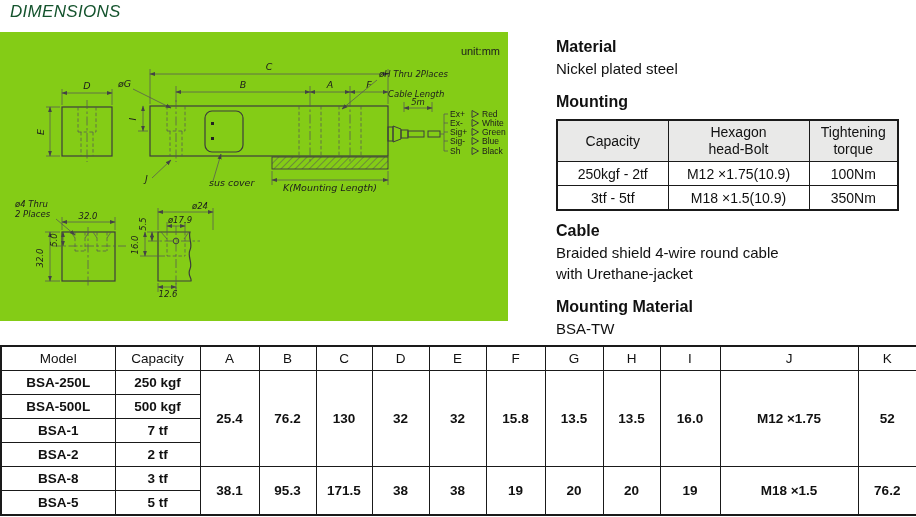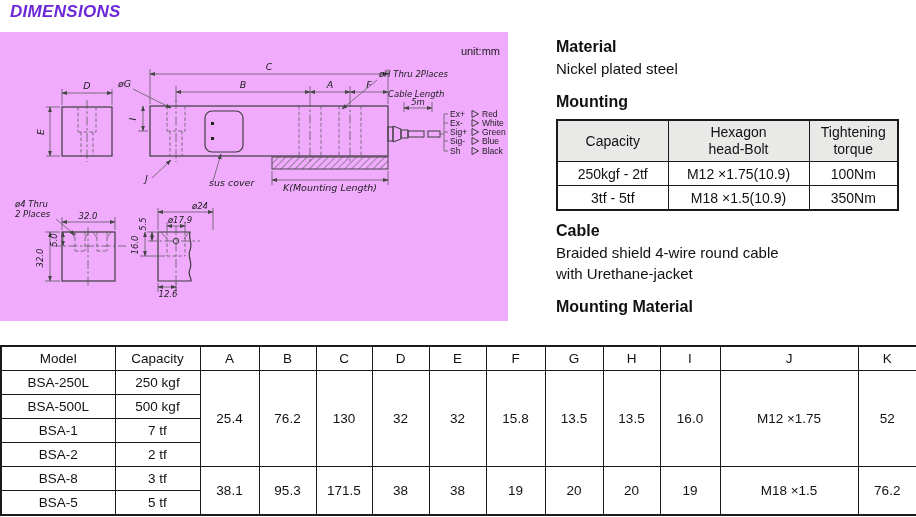--- a/index.html
+++ b/index.html
@@ -1,20 +1,20 @@
 <!DOCTYPE html>
 <html><head>
 <meta charset="utf-8">
 <style>
   html,body{margin:0;padding:0;background:#fff;}
   .page{position:relative;width:916px;height:517px;background:#fff;overflow:hidden;
         font-family:"Liberation Sans",sans-serif;color:#111;}
-  .title{position:absolute;left:10px;top:2px;font-size:17px;font-weight:bold;
-         font-style:italic;letter-spacing:.3px;color:#6d28d9;}
-  .panel{position:absolute;left:0;top:32px;width:508px;height:289px;background:#f0abfc;}
+  .title{position:absolute;left:10px;top:2px;font-size:17px;font-weight:normal;
+         font-style:italic;letter-spacing:.3px;color:#14532d;}
+  .panel{position:absolute;left:0;top:32px;width:508px;height:289px;background:#84cc16;}
   svg{display:block;}
   svg .ol{fill:none;stroke:#3c3c3c;stroke-width:1.2;}
   svg .ol2{fill:none;stroke:#3c3c3c;stroke-width:1;}
   svg .thn{fill:none;stroke:#565656;stroke-width:.75;}
   svg .dsh{stroke-dasharray:3.5,2.2;}
   svg .ctl{stroke-dasharray:9,2.5,2.5,2.5;}
   svg text{fill:#1c1c1c;}
   svg .lbl{font:italic 9.5px "DejaVu Sans",sans-serif;}
   svg .lbls{font:italic 8.5px "DejaVu Sans",sans-serif;}
   svg .lblu{font:11px "Liberation Sans",sans-serif;}
@@ -23,21 +23,21 @@
   .specs .h{font-size:16px;font-weight:bold;line-height:20px;}
   .specs .v{font-size:15px;line-height:19px;margin-top:2px;}
   .mtable{border-collapse:collapse;table-layout:fixed;width:341px;margin-top:7px;
           border:2px solid #1a1a1a;font-size:14px;}
   .mtable th,.mtable td{border:1px solid #1a1a1a;text-align:center;padding:0;}
   .mtable th{font-weight:400;height:40px;background:#e9e9e8;line-height:17px;}
   .mtable td{height:23px;}
   .mt14{margin-top:14px;} .mt22{margin-top:10px;}
   .dtable{position:absolute;left:0;top:345px;width:916px;border-collapse:collapse;
           table-layout:fixed;border:2px solid #1a1a1a;font-size:13.5px;}
-  .dtable th,.dtable td{border:1px solid #1a1a1a;text-align:center;padding:0;height:23px;}
+  .dtable th,.dtable td{border:1px solid #1a1a1a;text-align:center;padding:0;height:23px;font-weight:bold;}
   .dtable th{font-weight:400;}
 </style>
 </head>
 <body>
 
 <div class="page">
 
   <div class="title">DIMENSIONS</div>
 
   <div class="panel">
@@ -256,20 +256,21 @@
           <td>M18 ×1.5(10.9)</td>
           <td>350Nm</td>
         </tr>
       </tbody>
     </table>
 
     <div class="h mt22">Cable</div>
     <div class="v">Braided shield 4-wire round cable</div>
     <div class="v">with Urethane-jacket</div>
     <div class="h mt14">Mounting Material</div>
+    <div class="v">BSA-TW</div>
   </div>
 
   <table class="dtable">
     <colgroup>
       <col style="width:114px">
         <col style="width:85px">
         <col style="width:59px">
         <col style="width:57px">
       <col style="width:56px">
         <col style="width:57px">

